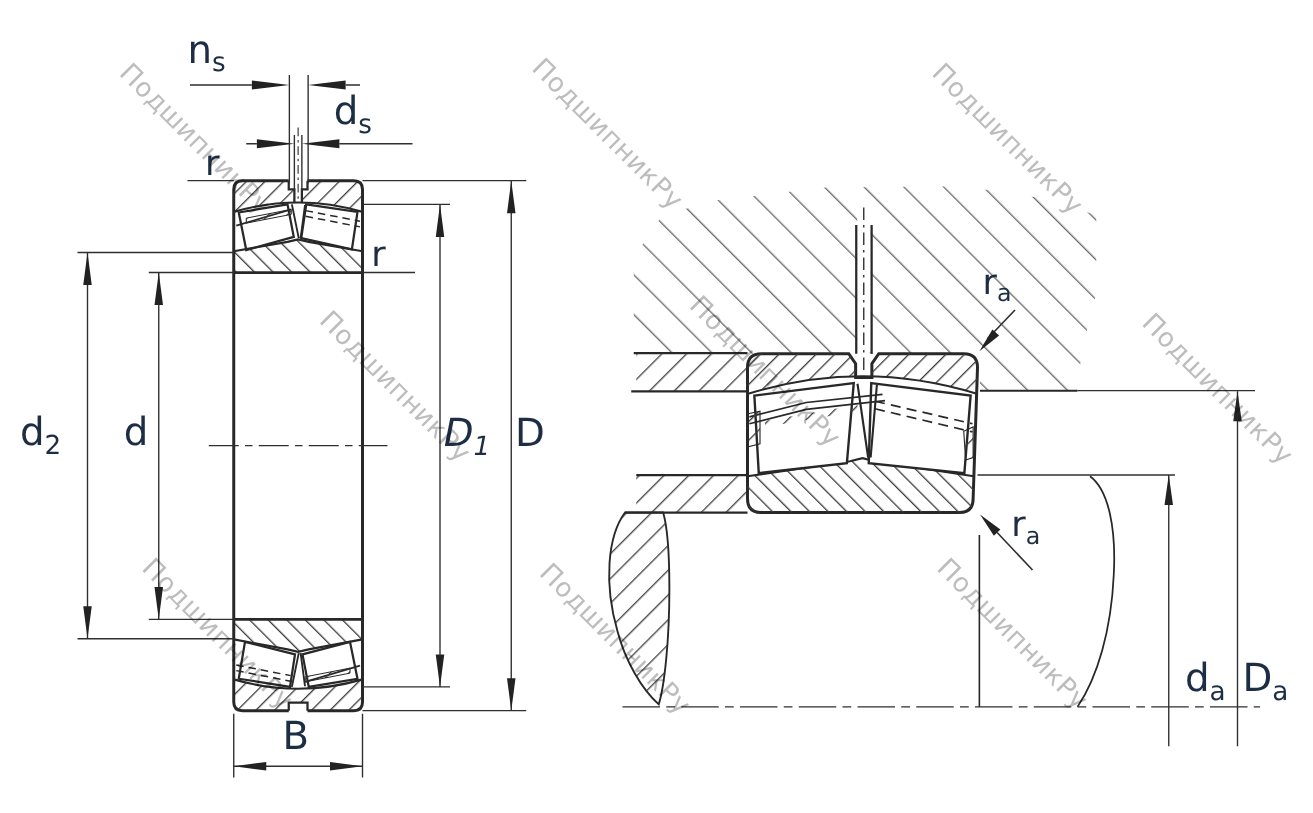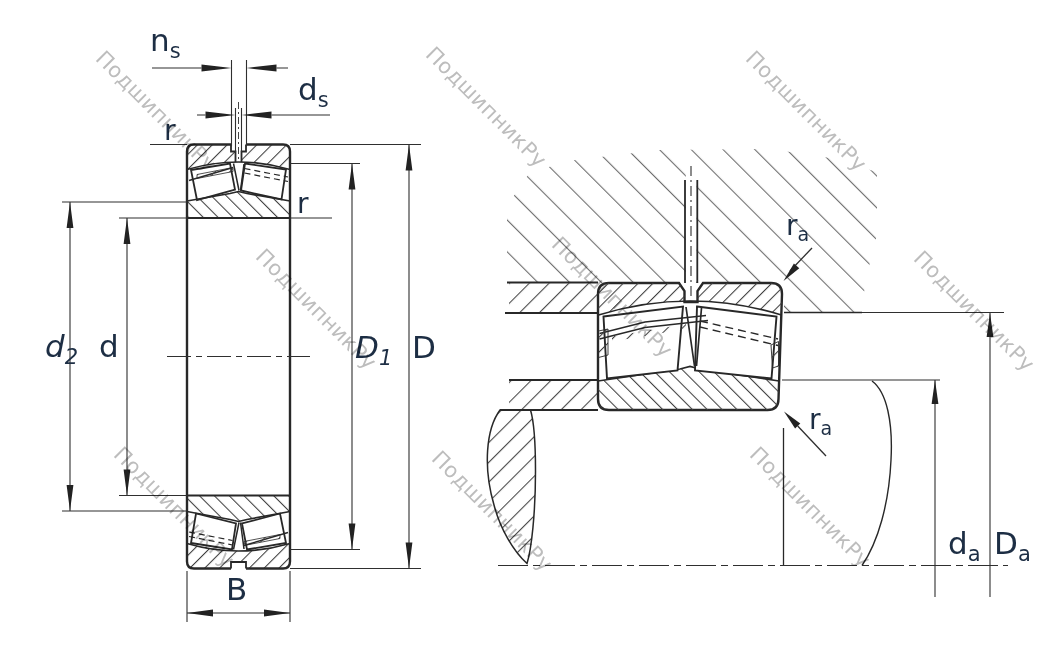--- a/index.html
+++ b/index.html
@@ -180,24 +180,24 @@
       <path d="M935,380 L931.6,404 H938.4 Z" fill="#222" stroke="none"></path>
 
       <path d="M862,312.5 H1004"></path>
       <path d="M990,313 V597"></path>
       <path d="M990,313 L986.6,337 H993.4 Z" fill="#222" stroke="none"></path>
     </g>
   </g>
 </svg>
 
 <div class="lbl" style="left:150px;top:25px;"><span class="m">n</span><span class="sb">s</span></div>
-<div class="lbl" style="left:298px;top:74px;"><span class="m">d</span><span class="sb">s</span></div>
+<div class="lbl" style="left:267px;top:74px;"><span class="m">d</span><span class="sb">s</span></div>
 <div class="lbl small" style="left:164px;top:117px;"><span class="m">r</span></div>
 <div class="lbl small" style="left:297px;top:190px;"><span class="m">r</span></div>
-<div class="lbl" style="left:45px;top:331px;font-style:italic;"><span class="m">d</span><span class="sb">2</span></div>
+<div class="lbl" style="left:16px;top:331px;"><span class="m">d</span><span class="sb">2</span></div>
 <div class="lbl" style="left:99px;top:331px;"><span class="m">d</span></div>
 <div class="lbl" style="left:355px;top:332px;font-style:italic;"><span class="m">D</span><span class="sb">1</span></div>
 <div class="lbl" style="left:412px;top:332px;"><span class="m">D</span></div>
 <div class="lbl" style="left:226px;top:574px;"><span class="m">B</span></div>
 <div class="lbl small" style="left:786px;top:212px;"><span class="m">r</span><span class="sb">a</span></div>
 <div class="lbl small" style="left:809px;top:406px;"><span class="m">r</span><span class="sb">a</span></div>
 <div class="lbl" style="left:948px;top:528px;"><span class="m">d</span><span class="sb">a</span></div>
 <div class="lbl" style="left:994px;top:528px;"><span class="m">D</span><span class="sb">a</span></div>
 
 <div class="wm" style="left:108px;top:46px;">ПодшипникРу</div>

